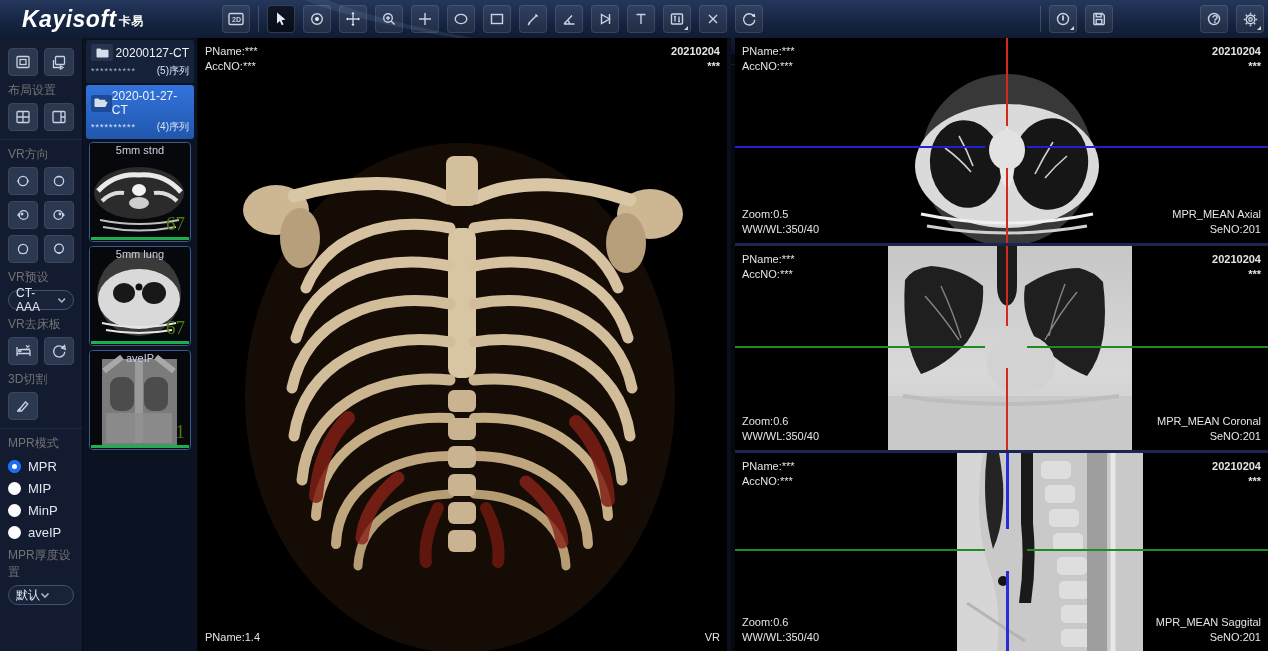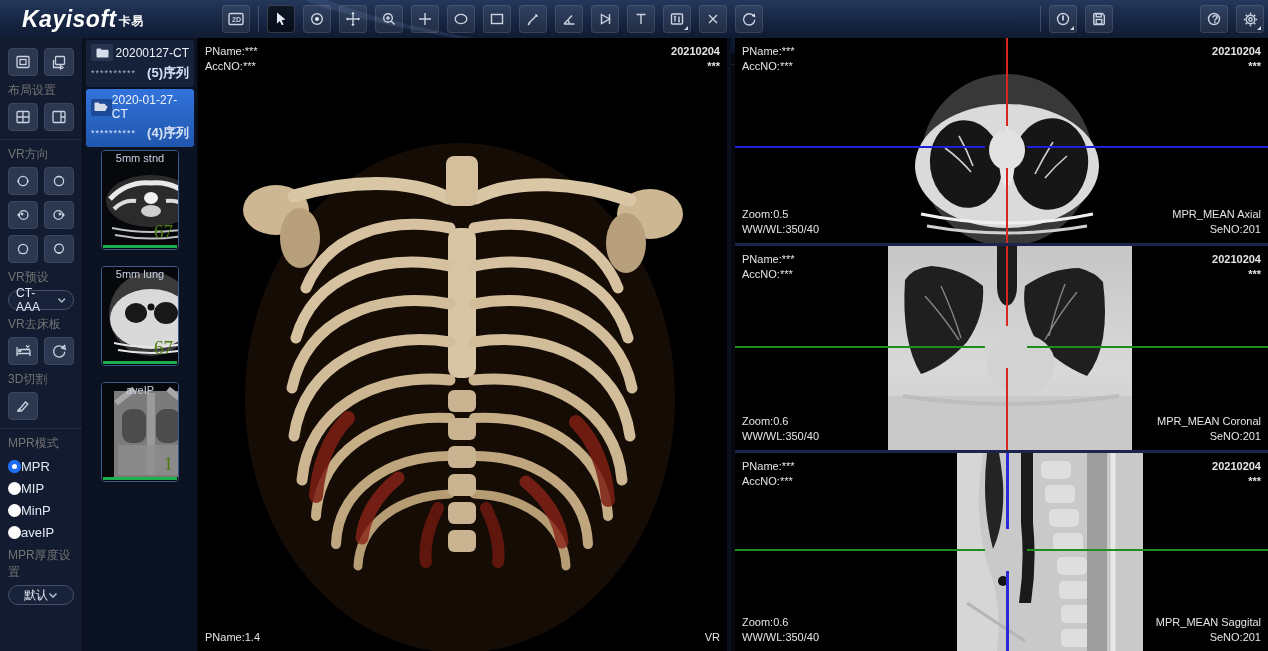--- a/index.html
+++ b/index.html
@@ -31,43 +31,43 @@
   
   #sidebar { position:absolute; left:0; top:38px; width:83px; height:613px; background:#121b2f;
     border-right:1px solid #070c18; padding:6px 8px; color:#8d97ad; font-size:12px; }
   .sb-row { display:flex; justify-content:space-between; margin:4px 0 6px; }
   .sb-btn { width:30px; height:28px; border-radius:4px; background:#2c3750; border:1px solid #3a4660;
     display:flex; align-items:center; justify-content:center; cursor:pointer; }
   .sb-btn svg { stroke:#c9d2e0; fill:none; stroke-width:1.3; }
   .sb-label { margin:6px 0 2px; color:#737373; font-size:12px; }
   .sb-divider { border-top:1px solid #222c44; margin:8px -8px 4px; }
   .sb-select { margin-top:4px; height:20px; background:#18233a; border:1px solid #44506c; border-radius:10px;
-    color:#e4e9f3; font-size:12px; display:flex; align-items:center; justify-content:center;
+    color:#e4e9f3; font-size:12px; display:flex; align-items:center; justify-content:flex-start;
     padding:0 7px; cursor:pointer; }
   .sb-select svg { stroke:#aab4c8; fill:none; stroke-width:1.6; }
-  .radio-row { display:flex; align-items:center; margin:7px 0; color:#e2e7f1; font-size:13px; }
+  .radio-row { display:flex; align-items:center; gap:7px; margin:7px 0; color:#e2e7f1; font-size:13px; }
   .radio { width:13px; height:13px; border-radius:50%; background:#fff; position:relative; flex:0 0 13px; cursor:pointer; }
   .radio.sel { background:#1f6df2; box-shadow:inset 0 0 0 2px #1f6df2; }
   .radio.sel:after { content:""; position:absolute; left:4px; top:4px; width:5px; height:5px; border-radius:50%; background:#fff; }
 
   
   #series { position:absolute; left:83px; top:38px; width:115px; height:613px; background:#0b1322;
     border-right:1px solid #05090f; }
   .study { margin:2px 3px 0; border-radius:3px; background:#16213a; padding:4px 5px 5px; cursor:pointer; }
   .study.sel { background:linear-gradient(180deg,#3273dc 0%,#2157ad 100%); }
   .study-r1 { display:flex; align-items:center; justify-content:space-between; }
   .study-title { color:#eef2fa; font-size:12px; }
   .study-r2 { display:flex; align-items:center; justify-content:space-between; margin-top:3px; }
   .study-mask { color:#9fb1cf; font-size:9px; letter-spacing:1px; }
   .study.sel .study-mask { color:#d7e4fa; }
-  .study-count { color:#d6e2f6; font-size:13px;font-weight:bold; }
+  .study-count { color:#d6e2f6; font-size:10px; }
   .folder { width:22px; height:17px; border-radius:2px; background:#26344f; display:flex; align-items:center; justify-content:center; }
   .study.sel .folder { background:#1c4a96; }
   .folder svg { fill:#d7deeb; stroke:none; }
-  .thumb { position:relative; width:78px; margin:3px auto 16px; height:100px; border:1px solid #3c5a8c;
+  .thumb { position:relative; width:102px; margin:3px auto 4px; height:100px; border:1px solid #3c5a8c;
     border-radius:4px; background:#050a12; overflow:hidden; cursor:pointer; }
   .thumb.sel { border-color:#7ea3dc; }
   .thumb-label { position:absolute; top:1px; left:0; right:0; text-align:center; color:#c7d0e0;
     font-size:11px; z-index:3; }
   .thumb-num { position:absolute; right:5px; bottom:6px; color:#4d7c0f; font-size:19px; z-index:3;font-family:Liberation Serif, serif; }
   .thumb-bar { position:absolute; left:1px; right:1px; bottom:1px; height:3px; background:#1fae4e; z-index:3; }
   .thumb-tick { position:absolute; bottom:1px; width:5px; height:3px; background:#cfe8d8; z-index:4; }
   .thumb svg { position:absolute; left:0; top:0; }
 
   

